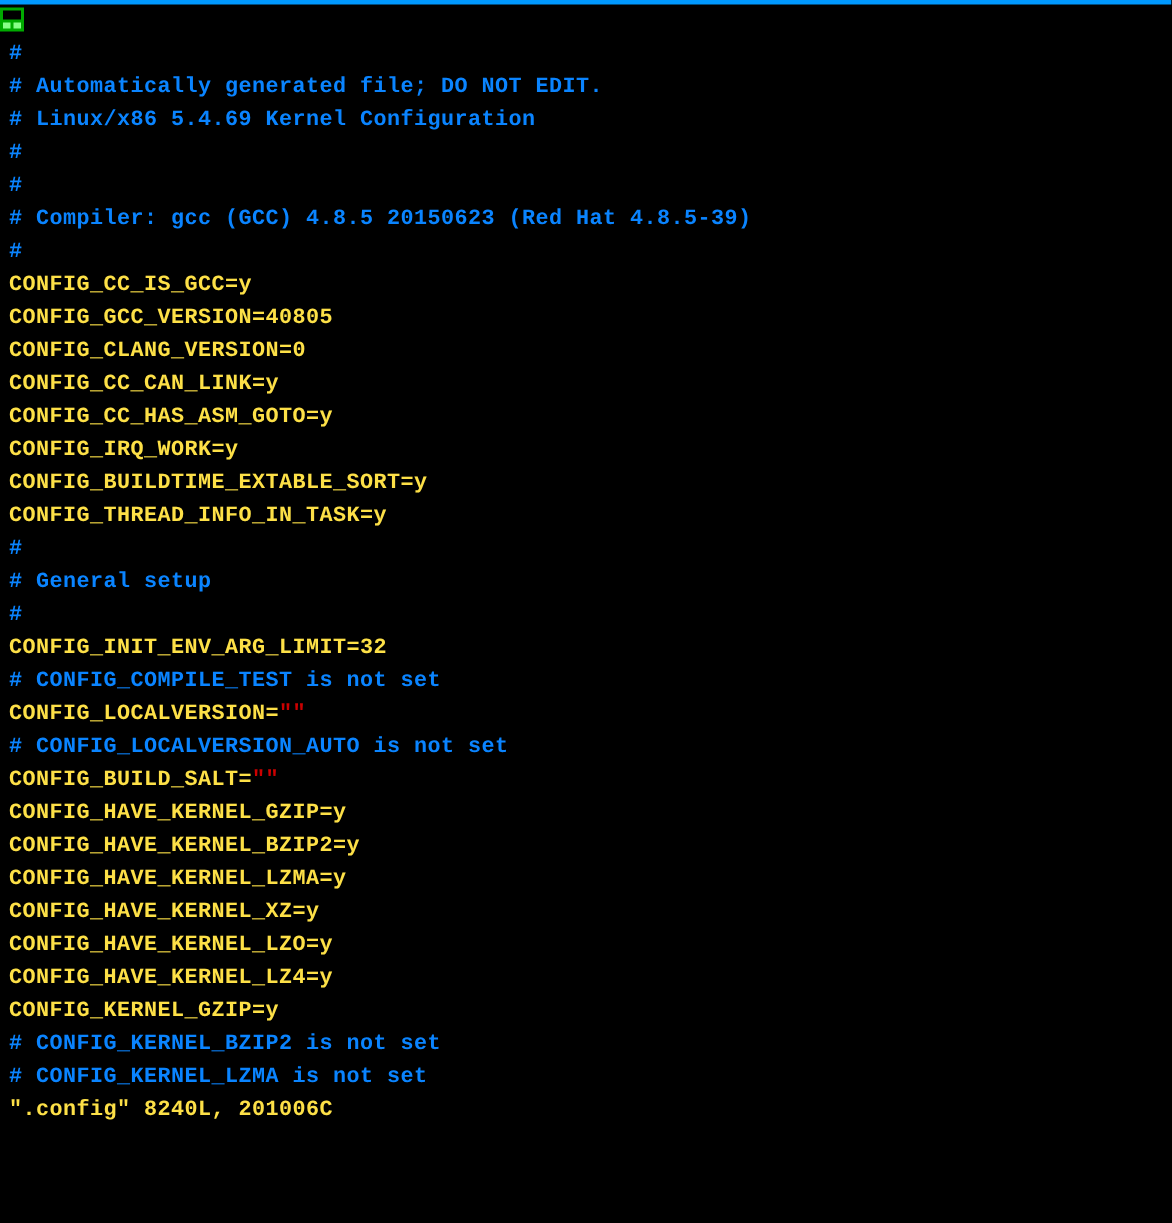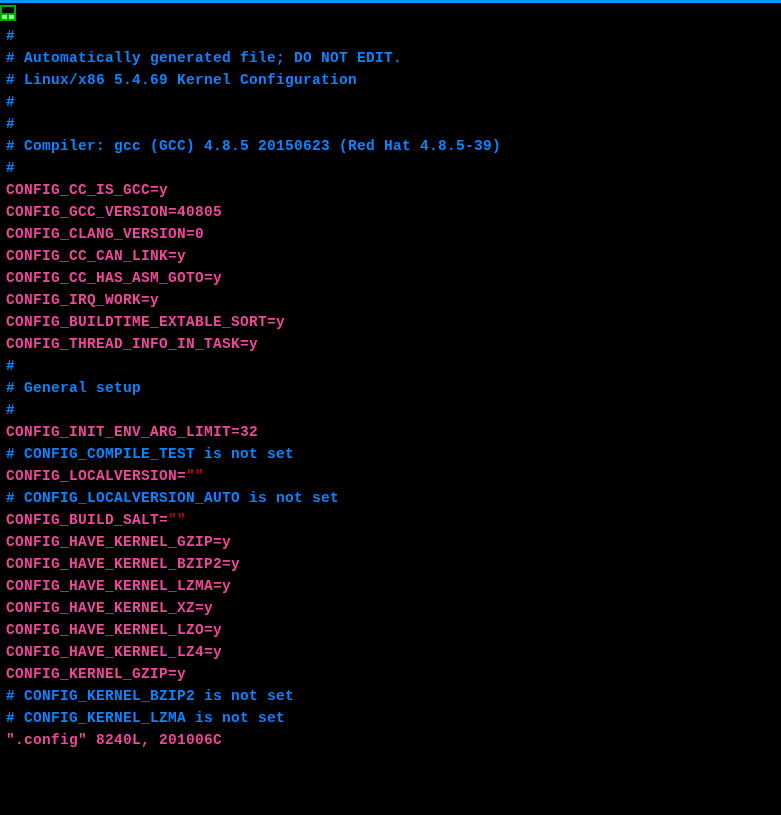--- a/index.html
+++ b/index.html
@@ -60,21 +60,21 @@
   .line {
     display: block;
   }
   .comment {
     color: #0a84ff;
   }
   .red {
     color: #cc0000;
   }
   .white {
-    color: #ec4899;
+    color: #fde047;
   }
 </style>
 </head>
 <body>
 
 <div class="titlebar"></div>
 <span class="putty-icon"></span>
 
 <div class="terminal" id="term"><span class="line"><span class="comment">#</span></span><span class="line"><span class="comment"># Automatically generated file; DO NOT EDIT.</span></span><span class="line"><span class="comment"># Linux/x86 5.4.69 Kernel Configuration</span></span><span class="line"><span class="comment">#</span></span><span class="line"><span class="white"></span></span><span class="line"><span class="comment">#</span></span><span class="line"><span class="comment"># Compiler: gcc (GCC) 4.8.5 20150623 (Red Hat 4.8.5-39)</span></span><span class="line"><span class="comment">#</span></span><span class="line"><span class="white">CONFIG_CC_IS_GCC=y</span></span><span class="line"><span class="white">CONFIG_GCC_VERSION=40805</span></span><span class="line"><span class="white">CONFIG_CLANG_VERSION=0</span></span><span class="line"><span class="white">CONFIG_CC_CAN_LINK=y</span></span><span class="line"><span class="white">CONFIG_CC_HAS_ASM_GOTO=y</span></span><span class="line"><span class="white">CONFIG_IRQ_WORK=y</span></span><span class="line"><span class="white">CONFIG_BUILDTIME_EXTABLE_SORT=y</span></span><span class="line"><span class="white">CONFIG_THREAD_INFO_IN_TASK=y</span></span><span class="line"><span class="white"></span></span><span class="line"><span class="comment">#</span></span><span class="line"><span class="comment"># General setup</span></span><span class="line"><span class="comment">#</span></span><span class="line"><span class="white">CONFIG_INIT_ENV_ARG_LIMIT=32</span></span><span class="line"><span class="comment"># CONFIG_COMPILE_TEST is not set</span></span><span class="line"><span class="white">CONFIG_LOCALVERSION=</span><span class="red">""</span></span><span class="line"><span class="comment"># CONFIG_LOCALVERSION_AUTO is not set</span></span><span class="line"><span class="white">CONFIG_BUILD_SALT=</span><span class="red">""</span></span><span class="line"><span class="white">CONFIG_HAVE_KERNEL_GZIP=y</span></span><span class="line"><span class="white">CONFIG_HAVE_KERNEL_BZIP2=y</span></span><span class="line"><span class="white">CONFIG_HAVE_KERNEL_LZMA=y</span></span><span class="line"><span class="white">CONFIG_HAVE_KERNEL_XZ=y</span></span><span class="line"><span class="white">CONFIG_HAVE_KERNEL_LZO=y</span></span><span class="line"><span class="white">CONFIG_HAVE_KERNEL_LZ4=y</span></span><span class="line"><span class="white">CONFIG_KERNEL_GZIP=y</span></span><span class="line"><span class="comment"># CONFIG_KERNEL_BZIP2 is not set</span></span><span class="line"><span class="comment"># CONFIG_KERNEL_LZMA is not set</span></span><span class="line white"><span>".config"</span> <span>8240L,</span> <span>201006C</span></span></div>
 

